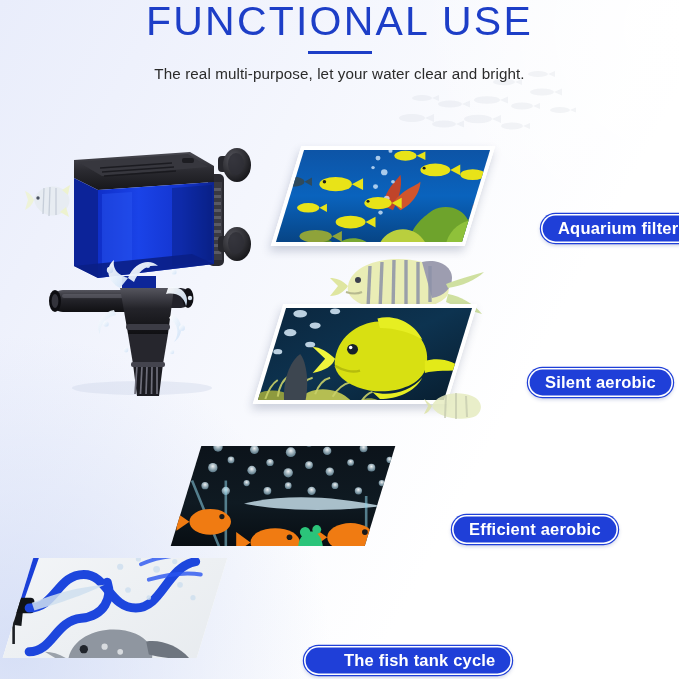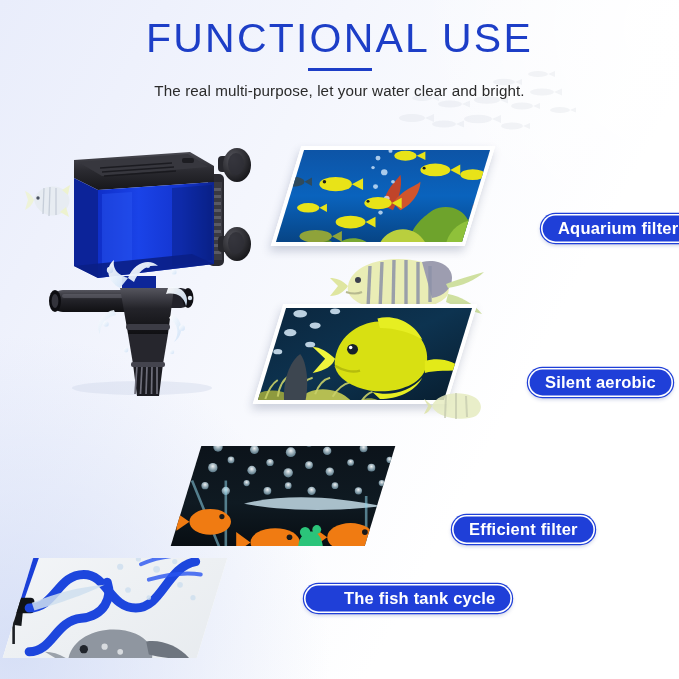--- a/index.html
+++ b/index.html
@@ -14,21 +14,21 @@
       linear-gradient(118deg,#e9edfb 0%,#eef1fc 16%,#f4f6fd 34%,#fafbfe 52%,#ffffff 70%,#ffffff 100%);
   }
   
   .bg-wash{position:absolute;inset:0;pointer-events:none;
     background:radial-gradient(circle at 2% 96%, rgba(205,216,244,.75) 0%, rgba(205,216,244,0) 34%),
                radial-gradient(circle at 100% 4%, rgba(255,255,255,.95) 0%, rgba(255,255,255,0) 28%);}
 
   
   .header{position:absolute;left:0;top:0;width:679px;text-align:center;}
   .title{
-    margin:0;padding-top:17px;
+    margin:0;padding-top:0;
     font-size:41px;letter-spacing:2.2px;font-weight:400;
     color:#1d3ec7;line-height:1.05;white-space:nowrap;
   }
   .rule{width:64px;height:3px;background:#1d3ec7;margin:8px auto 0;}
   .subtitle{
     margin:11px 0 8px;font-size:15.2px;color:#2b2b2b;letter-spacing:.1px;
     font-weight:400;
   }
   
   .school{position:absolute;left:392px;top:58px;width:190px;height:78px;
@@ -54,21 +54,21 @@
     position:absolute;display:inline-flex;align-items:center;justify-content:center;
     height:29px;padding:0 17px;border-radius:16px;
     background:#1f3fd8;color:#ffffff;
     font-size:16.5px;font-weight:700;letter-spacing:.2px;white-space:nowrap;
     box-shadow:inset 0 0 0 1.6px #ffffff, 0 0 0 1.2px #1f3fd8, 0 2px 4px rgba(25,45,140,.28);
     margin-left:39px;
   }
   #badge1{left:502px;top:214px;}
   #badge2{left:489px;top:368px;}
   #badge3{left:413px;top:515px;}
-  #badge4{left:265px;top:584px;padding-left:40px;}
+  #badge4{left:265px;top:646px;padding-left:40px;}
 
   
   .fish{position:absolute;pointer-events:none;}
   #fish-left{left:24px;top:178px;width:52px;height:44px;}
   #fish-mid{left:318px;top:252px;width:166px;height:66px;}
   #fish-low{left:424px;top:388px;width:66px;height:34px;opacity:.85;}
 </style>
 </head>
 <body>
 
@@ -501,21 +501,21 @@
           <circle cx="117" cy="80" r="4"></circle>
             <circle cx="126" cy="78" r="3.4"></circle>
             <circle cx="122" cy="86" r="4"></circle>
         </g>
 
         <path d="M0 100 L200 96 L200 104 L0 104 Z" fill="#151b20"></path>
         <ellipse cx="172" cy="98" rx="14" ry="5" fill="#e8e8e8" opacity=".8"></ellipse>
       </svg>
     </div>
   </div>
-  <div class="badge" id="badge3">Efficient filter</div>
+  <div class="badge" id="badge3">Efficient aerobic</div>
 
   <div class="tile noframe" id="tile4">
     <div class="inner">
       <svg viewBox="0 0 200 104" preserveAspectRatio="none" style="width:100%;height:100%;display:block">
         <defs>
           <linearGradient id="t4bg" x1="0" y1="0" x2="1" y2="1">
             <stop offset="0" stop-color="#f4f6f8"></stop>
               <stop offset="1" stop-color="#e6eaee"></stop>
           </linearGradient>
         </defs>

